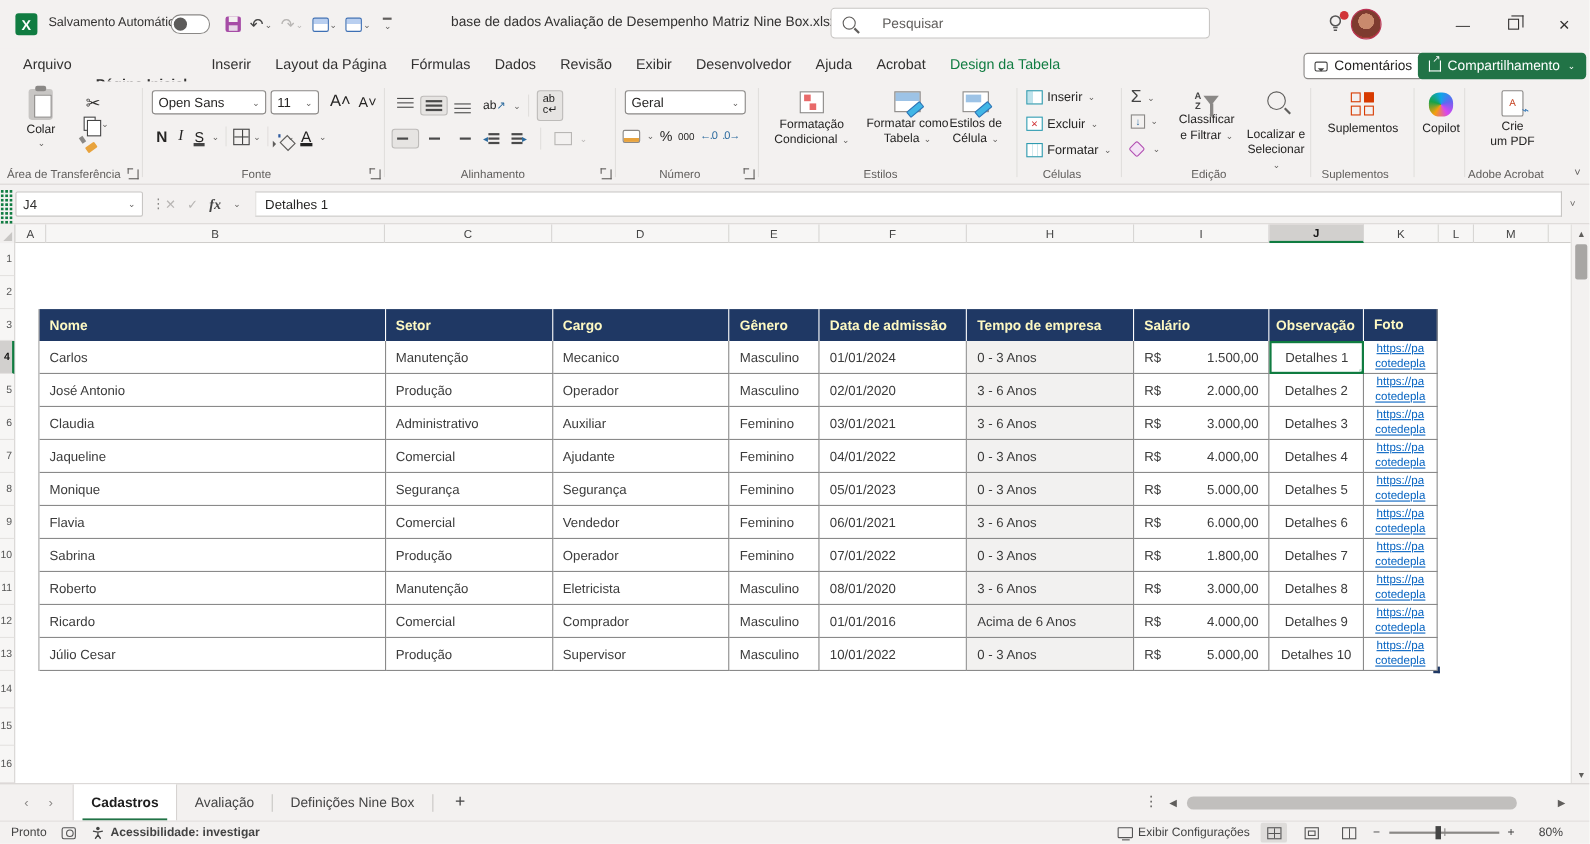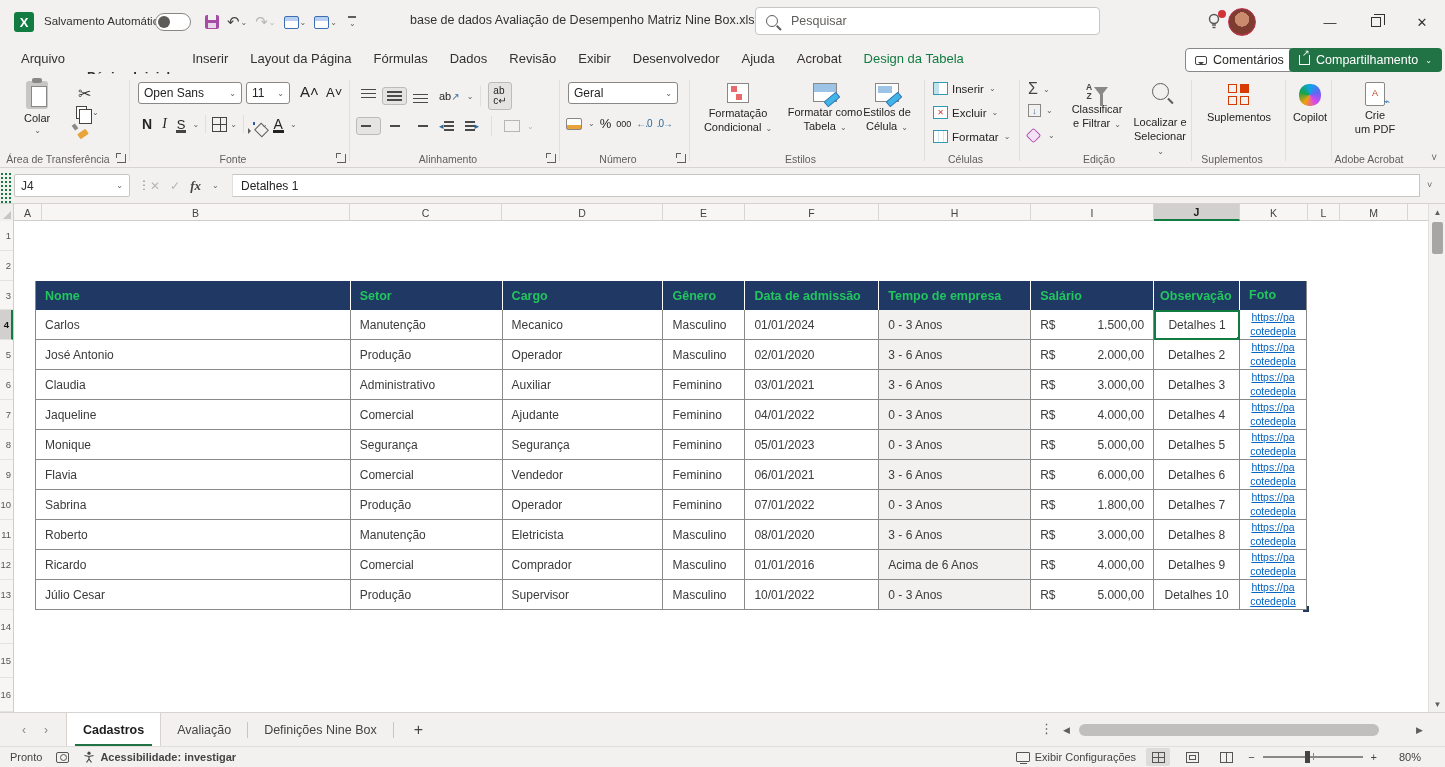--- a/index.html
+++ b/index.html
@@ -17,21 +17,21 @@
   .qat-btn { font-size:15px; color:#444; padding:0 3px; display:flex; align-items:center; }
   .chev { font-size:8px; color:#605e5c; margin-left:1px; }
   .grayed { color:#b8b6b4 !important; }
   .floppy { width:14px; height:14px; background:#a64ca6; border-radius:2px; position:relative; }
   .floppy:before { content:""; position:absolute; left:3px; top:0; width:8px; height:5px; background:#f3f1f0; }
   .floppy:after { content:""; position:absolute; left:3px; bottom:1px; width:8px; height:5px; background:#e7d7e7; }
   .tbl-ico { width:15px; height:13px; border:1.5px solid #3d6fb4; border-radius:2px; background:linear-gradient(to bottom,#b9cff0 40%,#fff 40%); }
   .qat-more { width:14px; display:flex; flex-direction:column; align-items:center; }
   .qat-more i { width:8px; height:1.5px; background:#605e5c; margin-bottom:1px; }
   #doc-title { left:410px; top:13px; font-size:12.5px; color:#323130; display:flex; align-items:center; gap:6px; }
-  #searchbox { left:755px; top:7px; width:345px; height:28px; background:#fff; border:1px solid #c8c6c4; border-radius:4px; display:flex; align-items:center; padding:0 10px; gap:13px; }
+  #searchbox { left:755px; top:7px; width:345px; height:28px; background:#fff; border:1px solid #c8c6c4; border-radius:4px; display:flex; align-items:center; padding:0 10px; gap:24px; }
   #searchbox .mag { width:12px; height:12px; border:1.6px solid #605e5c; border-radius:50%; position:relative; }
   #searchbox .mag:after { content:""; position:absolute; width:6px; height:1.6px; background:#605e5c; transform:rotate(45deg); left:9px; top:11px; }
   #searchbox span { font-size:12.5px; color:#605e5c; }
   .avatar { left:1228px; top:8px; width:28px; height:28px; border-radius:50%; background:radial-gradient(circle at 50% 40%, #c98a6d 0 35%, #7e3b2f 36% 70%, #a33b33 71%); border:1px solid #b35; }
   .bulb { left:1205px; top:12px; width:20px; height:20px; }
   .bulb svg { display:block; }
   .bulb .dot { position:absolute; right:-1px; top:-2px; width:8px; height:8px; background:#d13438; border-radius:50%; }
   .win-btn { top:0; width:46px; height:44px; display:flex; align-items:center; justify-content:center; font-size:13px; color:#323130; }
   .restore-ico { width:10px; height:10px; border:1.2px solid #323130; position:relative; background:#f3f1f0; }
   .restore-ico:before { content:""; position:absolute; left:2px; top:-4px; width:10px; height:10px; border:1.2px solid #323130; border-left:none; border-bottom:none; }
@@ -143,21 +143,21 @@
   .colh { height:17px; border-right:1px solid #d8d6d4; font-size:10.5px; color:#444; display:flex; align-items:center; justify-content:center; }
   .colh.sel { background:#d2d0ce; border-bottom:2px solid #107C41; color:#1d1d1d; font-weight:bold; }
   #rowheaders { left:0; top:221px; width:14px; height:491px; background:#f7f6f5; border-right:1px solid #cfcdcb; display:flex; flex-direction:column; }
   .rowh { font-size:9.5px; color:#555; display:flex; align-items:center; justify-content:flex-end; padding-right:2px; border-bottom:1px solid #e4e2e0; }
   .rowh.sel { background:#d2d0ce; border-right:2px solid #107C41; color:#111; font-weight:bold; }
   #sheet { left:14px; top:221px; width:1414px; height:491px; background:#fff; }
 
   
   #datatable { left:35px; top:281px; width:1272px; border-left:1px solid #8a8a8a; }
   .thead { display:flex; height:29px; background:#1F3864; }
-  .th { color:#22c55e; font-weight:bold; font-size:12.5px; display:flex; align-items:center; padding:0 9px; border-right:1.5px solid #fff; }
+  .th { color:#fef9c3; font-weight:bold; font-size:12.5px; display:flex; align-items:center; padding:0 9px; border-right:1.5px solid #fff; }
   .th:last-child { border-right:1.5px solid #8a8a8a; }
   .trow { display:flex; height:30px; background:#fff; }
   .tc { font-size:12px; color:#3b3b3b; display:flex; align-items:center; padding:0 9px; border-right:1px solid #8a8a8a; border-bottom:1px solid #8a8a8a; overflow:hidden; white-space:nowrap; }
   .w-nome{width:315px;} .w-setor{width:152px;} .w-cargo{width:161px;} .w-genero{width:82px;}
   .w-admissao{width:134px;} .w-tempo{width:152px; background:#f2f1f0;} .w-salario{width:123px; justify-content:space-between;}
   .w-obs{width:86px; justify-content:center;} .w-foto{width:67px; padding:0 3px; flex-direction:column; justify-content:center; align-items:center; line-height:1.3;}
   .lnk { color:#0563C1; text-decoration:underline; font-size:10.5px; }
   .tc.selcell { position:relative; border:2px solid #107C41; padding:0 7px; }
   .fill-handle { position:absolute; right:-3px; bottom:-3px; width:5px; height:5px; background:#107C41; border:1px solid #fff; }
   .tbl-handle { left:1303px; top:606px; width:6px; height:6px; border-right:2px solid #1F3864; border-bottom:2px solid #1F3864; }

